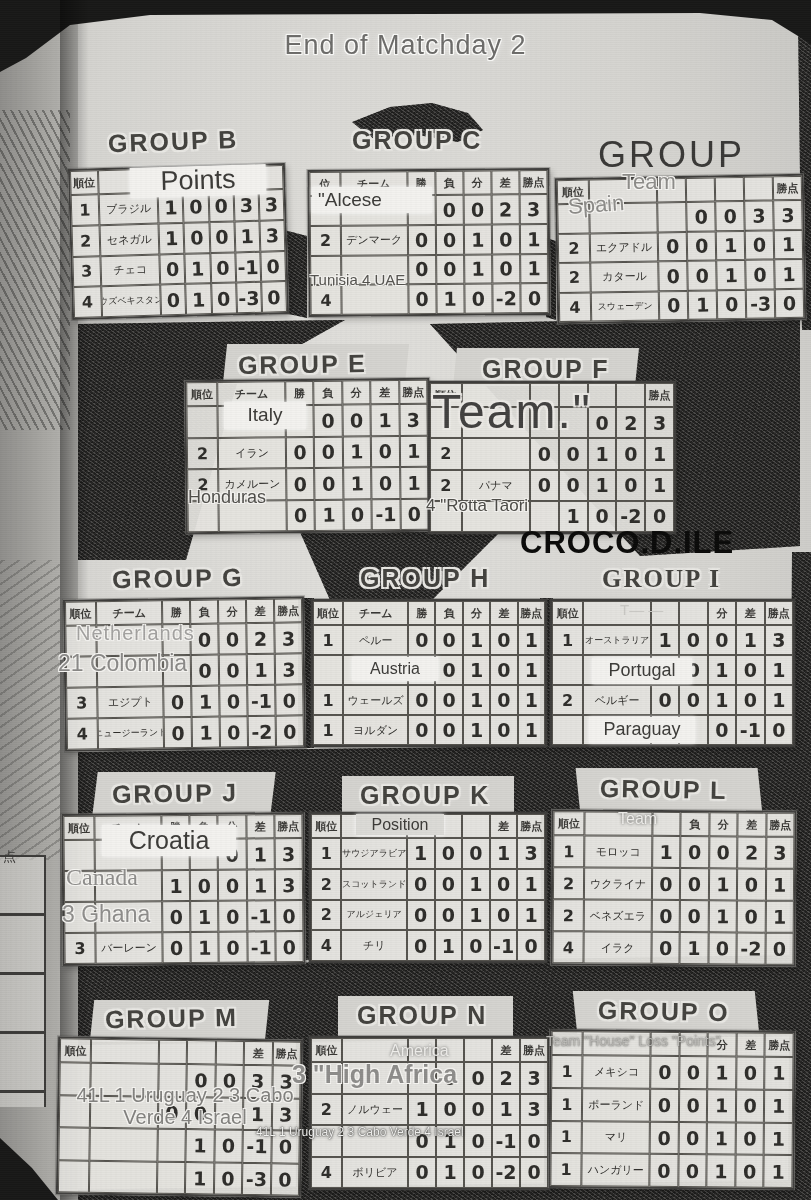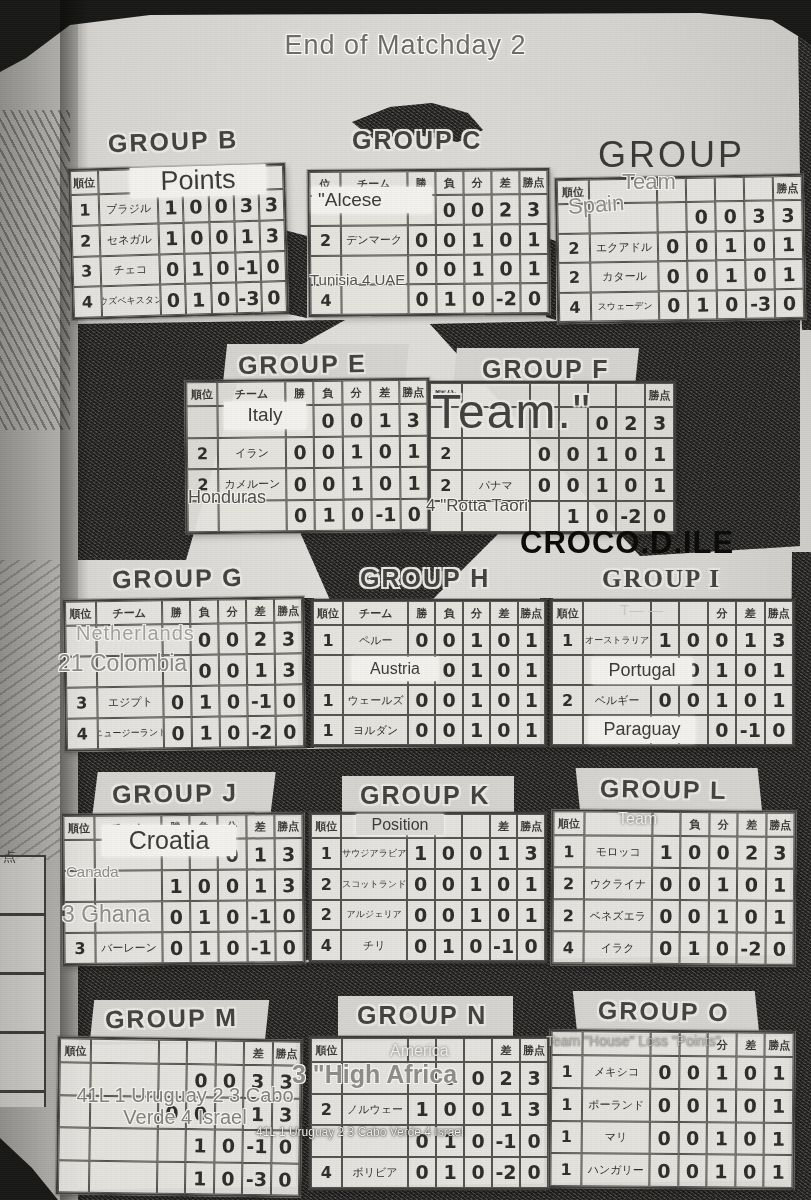--- a/index.html
+++ b/index.html
@@ -120,21 +120,21 @@
     text-shadow:-2px -2px 1px #eceae6,2px -2px 1px #eceae6,-2px 2px 1px #eceae6,2px 2px 1px #eceae6;}
   #ov-f-rotta{left:426px;top:497px;font-size:17px;color:#4c4b47;}
   #ov-croco{left:520px;top:526px;font-size:31px;font-weight:900;letter-spacing:1px;color:#0b0b0a;}
   #ov-g-netherlands{left:76px;top:622px;font-size:20px;letter-spacing:1px;color:#a3a2a0;}
   #ov-g-colombia{left:58px;top:651px;font-size:23px;color:#8b8a88;}
   #ov-h-austria{left:352px;top:657px;width:86px;height:24px;font-size:16px;}
   #ov-i-theader{left:620px;top:602px;font-size:15px;color:#c9c8c4;}
   #ov-i-portugal{left:592px;top:658px;width:100px;height:26px;font-size:18px;}
   #ov-i-paraguay{left:589px;top:717px;width:106px;height:26px;font-size:18px;}
   #ov-j-croatia{left:102px;top:825px;width:134px;height:31px;font-size:25px;}
-  #ov-j-canada{left:66px;top:864px;font-size:15px;color:#8f8e8c;}
+  #ov-j-canada{left:66px;top:864px;font-size:24px;color:#8f8e8c;font-family:Liberation Serif, serif;}
   #ov-j-ghana{left:62px;top:902px;font-size:23px;color:#8f8e8c;}
   #ov-k-position{left:356px;top:814px;width:88px;height:21px;font-size:16px;background:#dcdbd7;}
   #ov-l-team{left:618px;top:810px;font-size:16px;color:#f0efec;text-shadow:0 0 3px rgba(40,40,38,.8);}
   #ov-m-uruguay{left:58px;top:1084px;width:254px;font-size:20px;color:#83827f;text-align:center;}
   #ov-mn-small{left:256px;top:1126px;font-size:12px;color:#f2f2f0;
     text-shadow:0 0 3px rgba(35,35,33,.95),0 0 1px #2c2b29;}
   #ov-n-america{left:390px;top:1042px;font-size:16px;color:#efeeeb;text-shadow:0 0 3px rgba(40,40,38,.7);}
   #ov-n-africa{left:292px;top:1061px;font-size:25px;font-weight:600;color:#8e8d8b;}
   #ov-o-header{left:546px;top:1034px;font-size:14px;color:#bab9b5;text-shadow:0 0 2px rgba(30,30,28,.8);}
 </style>

